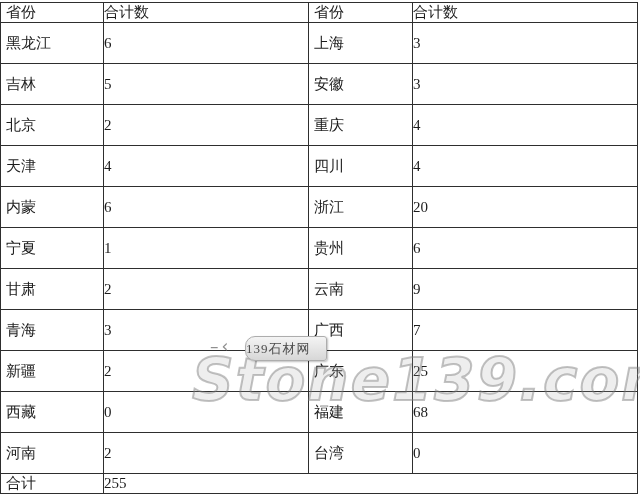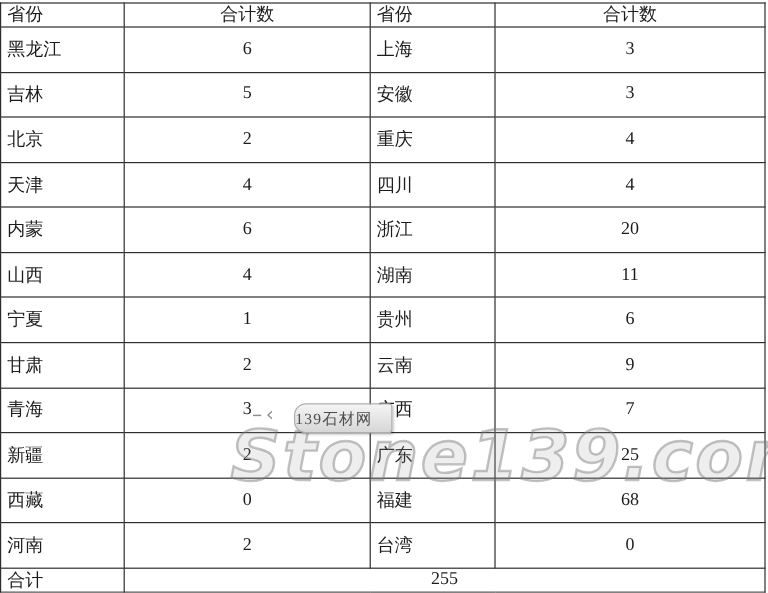--- a/index.html
+++ b/index.html
@@ -27,21 +27,21 @@
     vertical-align: middle;
     overflow: hidden;
     white-space: nowrap;
   }
   .col-prov-l { width: 103px; }
   .col-cnt-l  { width: 205px; }
   .col-prov-r { width: 104px; }
   .col-cnt-r  { width: 225px; }
 
   th.prov, td.prov { text-align: left; padding-left: 5px; }
-  th.cnt,  td.cnt  { text-align: center; font-family: Liberation Serif, serif; }
+  th.cnt,  td.cnt  { text-align: left; font-family: Liberation Serif, serif; }
 
   
   .ghost {
     position: absolute;
     left: 192px; top: 330px;
     width: 400px; height: 96px;
     font-family: "DejaVu Sans", sans-serif;
     font-size: 58px;
     font-weight: 700;
     font-style: italic;
@@ -124,26 +124,20 @@
           <td class="prov">四川</td>
           <td class="cnt">4</td>
         </tr>
         <tr>
           <td class="prov">内蒙</td>
           <td class="cnt">6</td>
           <td class="prov">浙江</td>
           <td class="cnt">20</td>
         </tr>
         <tr>
-          <td class="prov">山西</td>
-          <td class="cnt">4</td>
-          <td class="prov">湖南</td>
-          <td class="cnt">11</td>
-        </tr>
-        <tr>
           <td class="prov">宁夏</td>
           <td class="cnt">1</td>
           <td class="prov">贵州</td>
           <td class="cnt">6</td>
         </tr>
         <tr>
           <td class="prov">甘肃</td>
           <td class="cnt">2</td>
           <td class="prov">云南</td>
           <td class="cnt">9</td>

